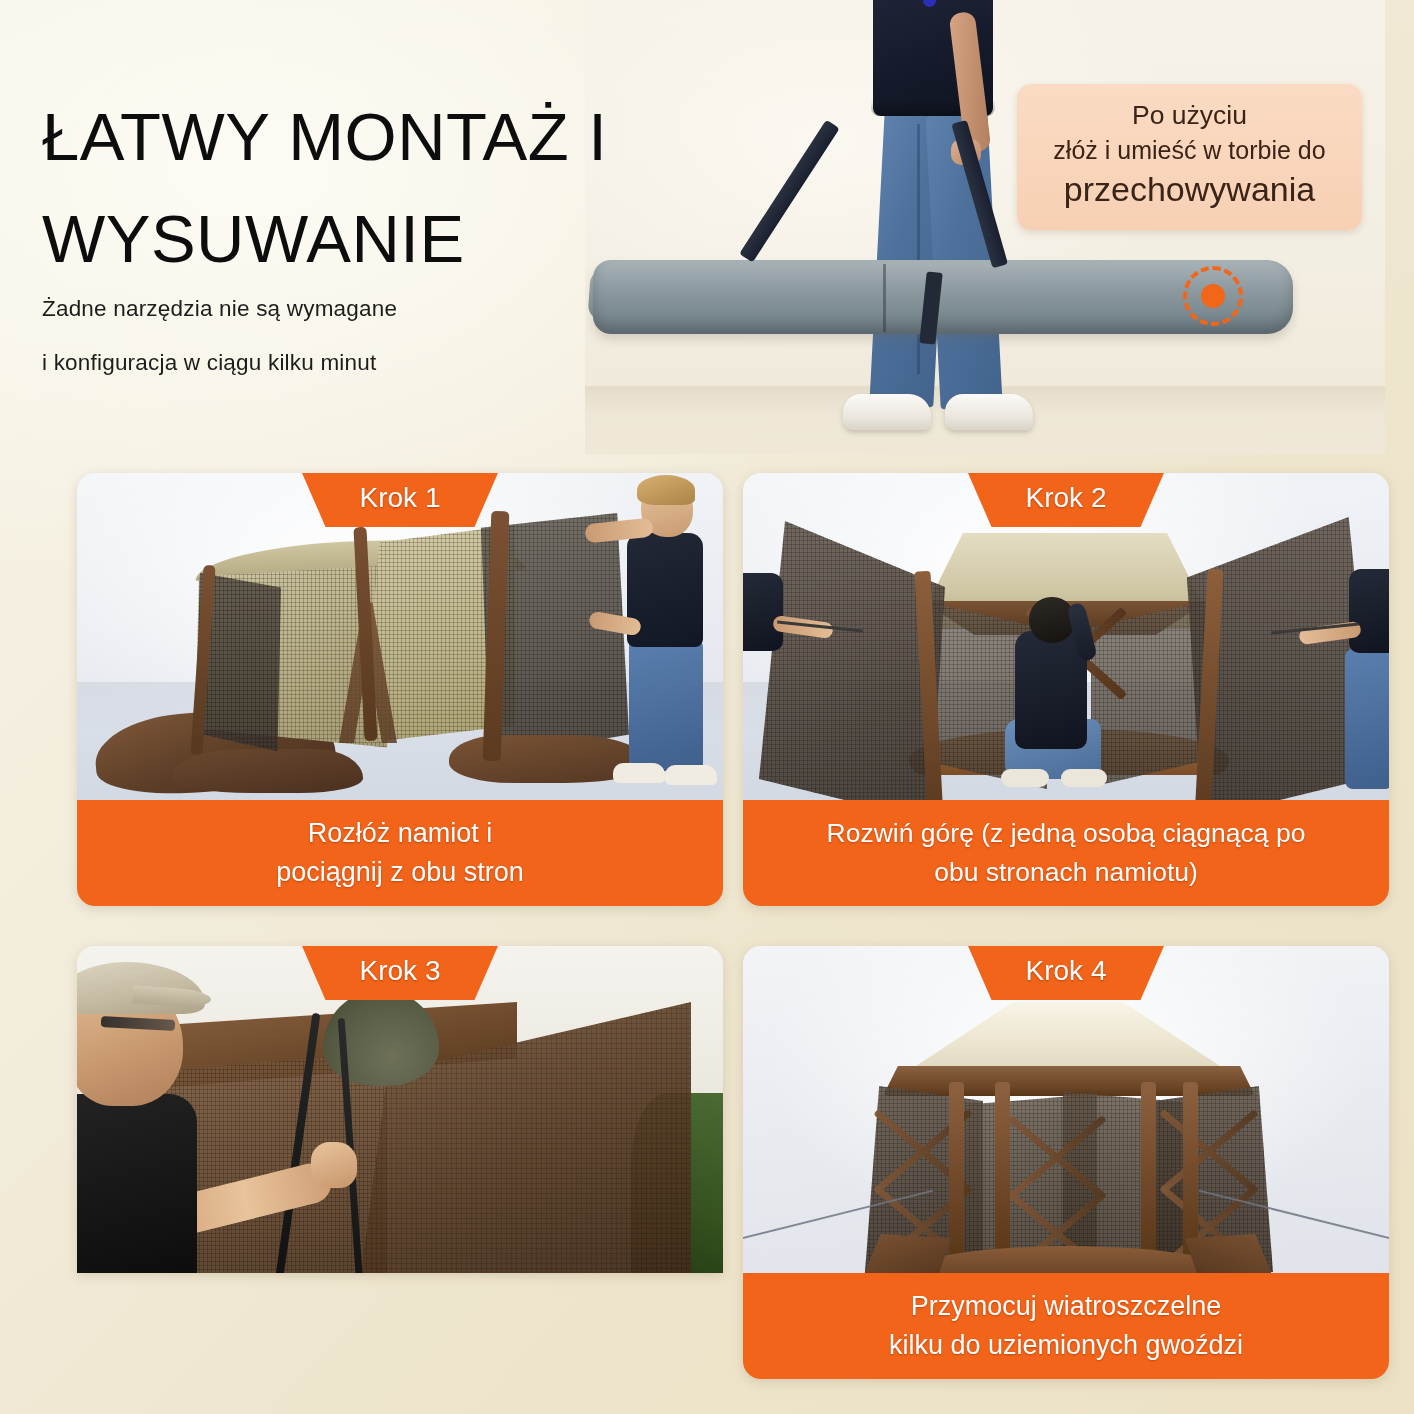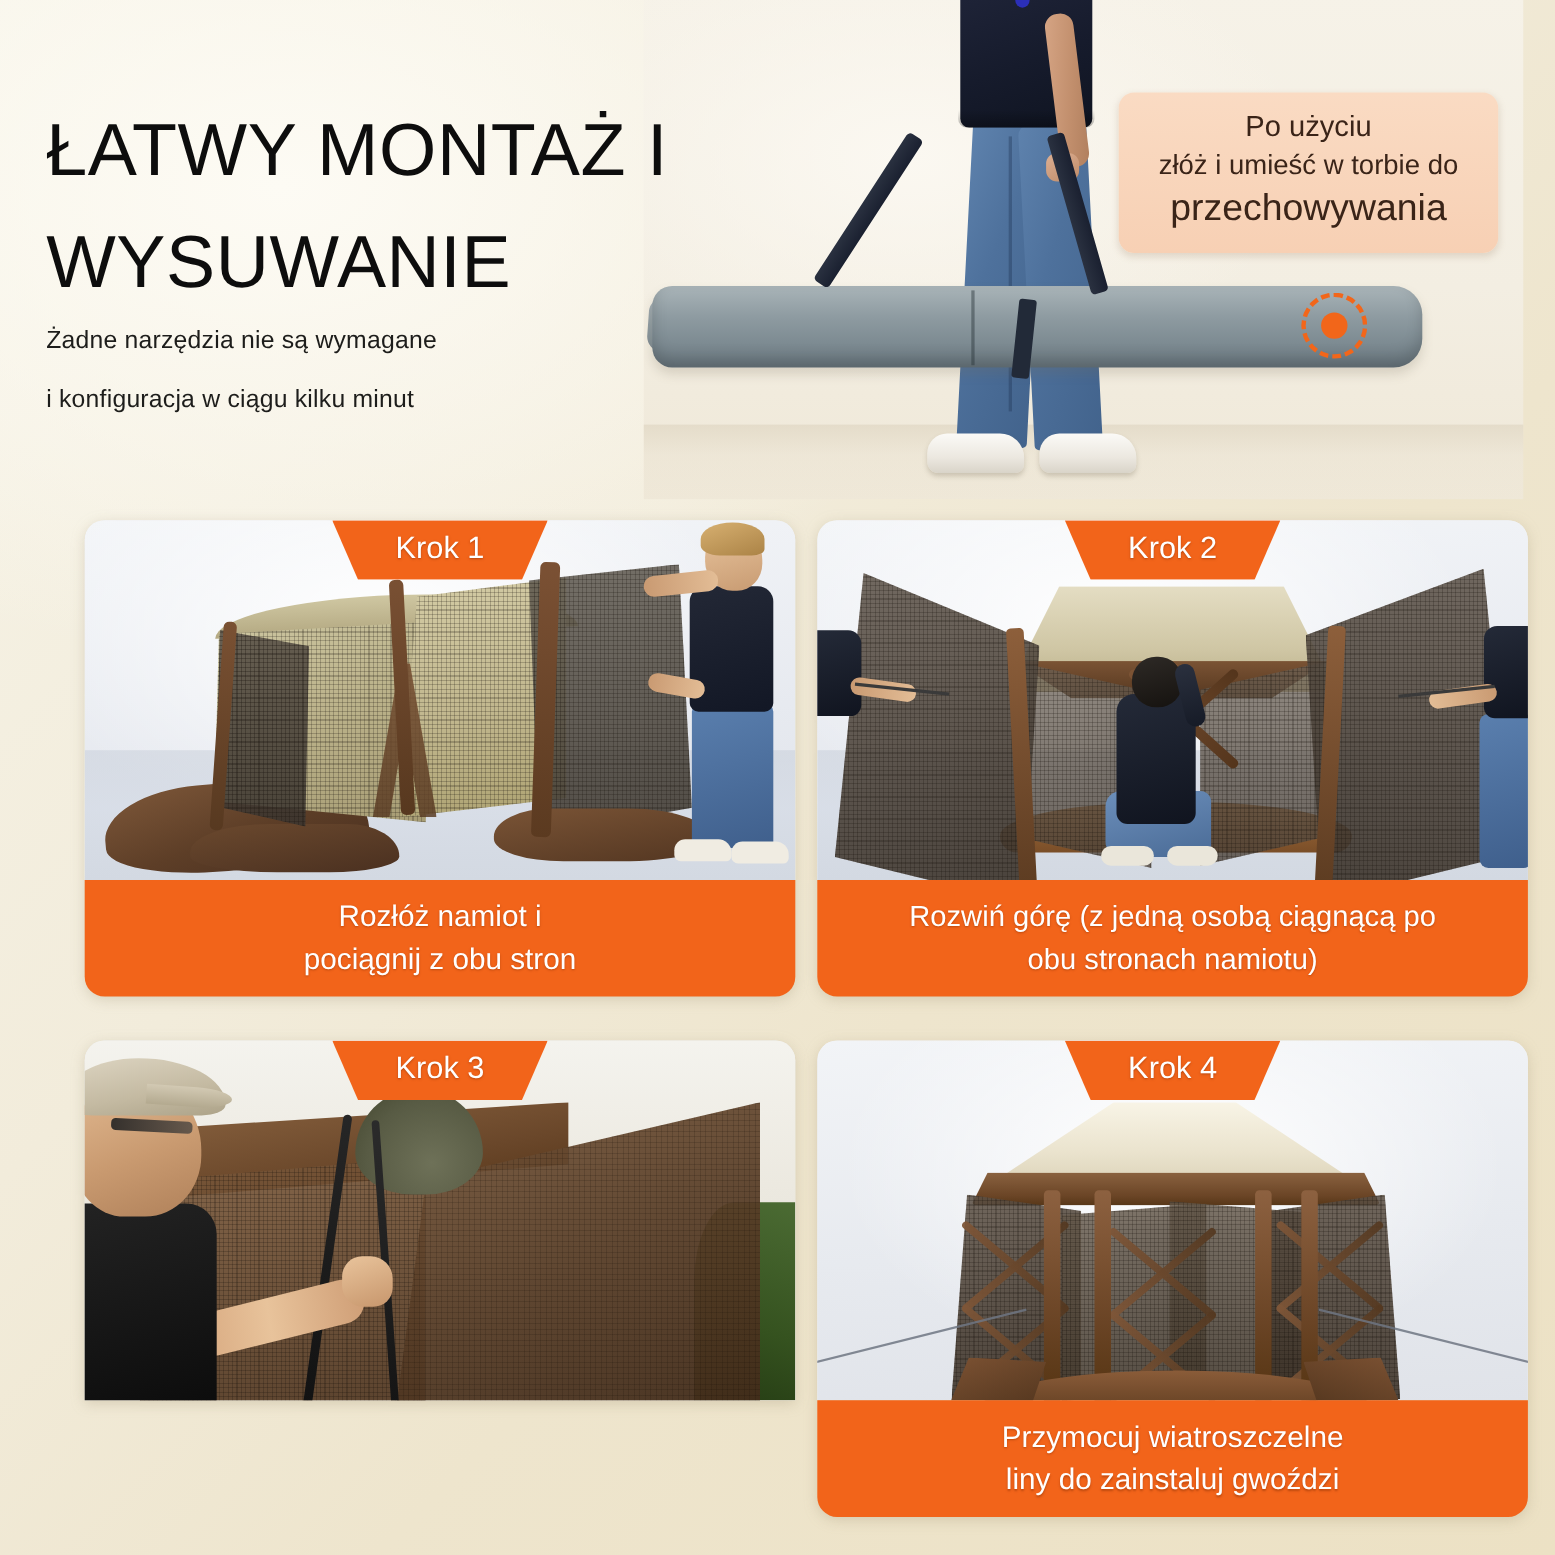--- a/index.html
+++ b/index.html
@@ -888,17 +888,17 @@
         <div class="s4-skirt"></div>
         <div class="s4-foot-l"></div>
         <div class="s4-foot-r"></div>
         <div class="s4-guy-l"></div>
         <div class="s4-guy-r"></div>
       </div>
     </div>
     <div class="step-tab">Krok 4</div>
     <div class="caption">
       <div class="cap-l1">Przymocuj wiatroszczelne</div>
-      <div class="cap-l2">liny do zainstaluj gwoździ</div>
+      <div class="cap-l2">kilku do uziemionych gwoździ</div>
     </div>
   </div>
 
 </div>
 
 </body></html>

